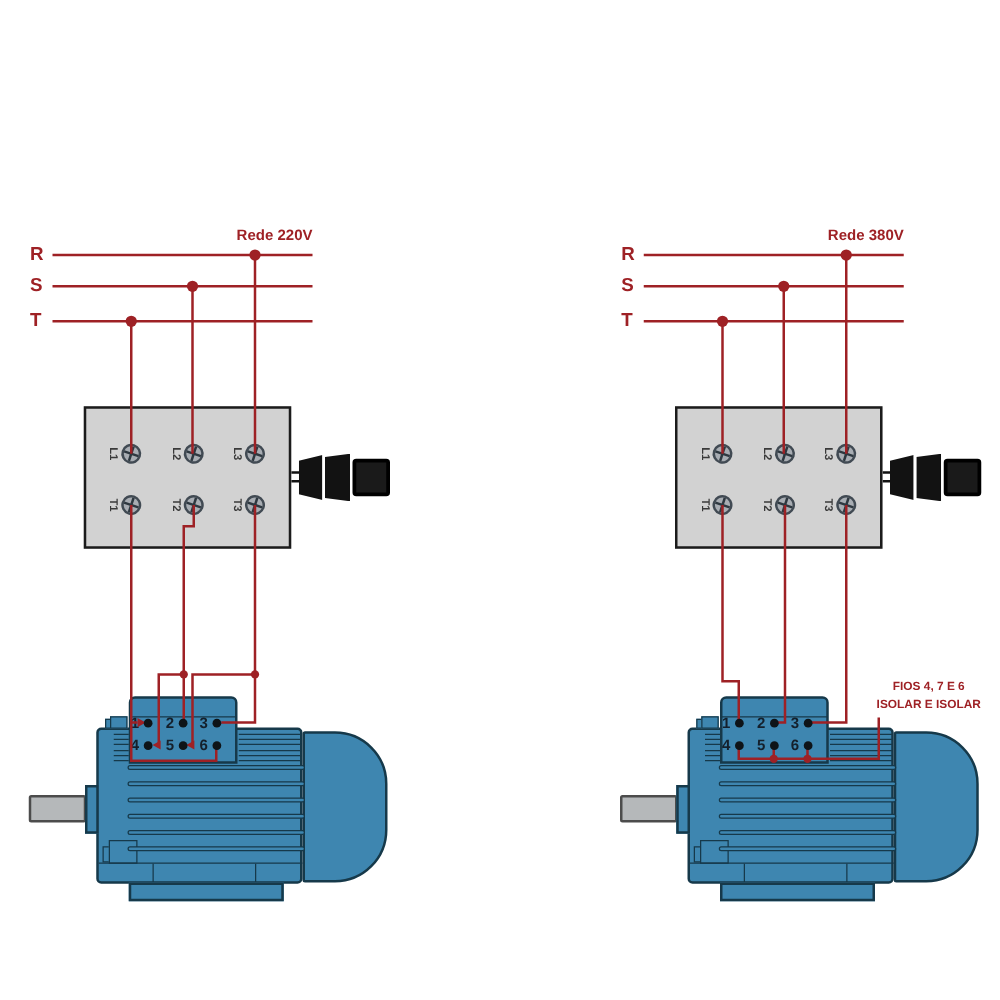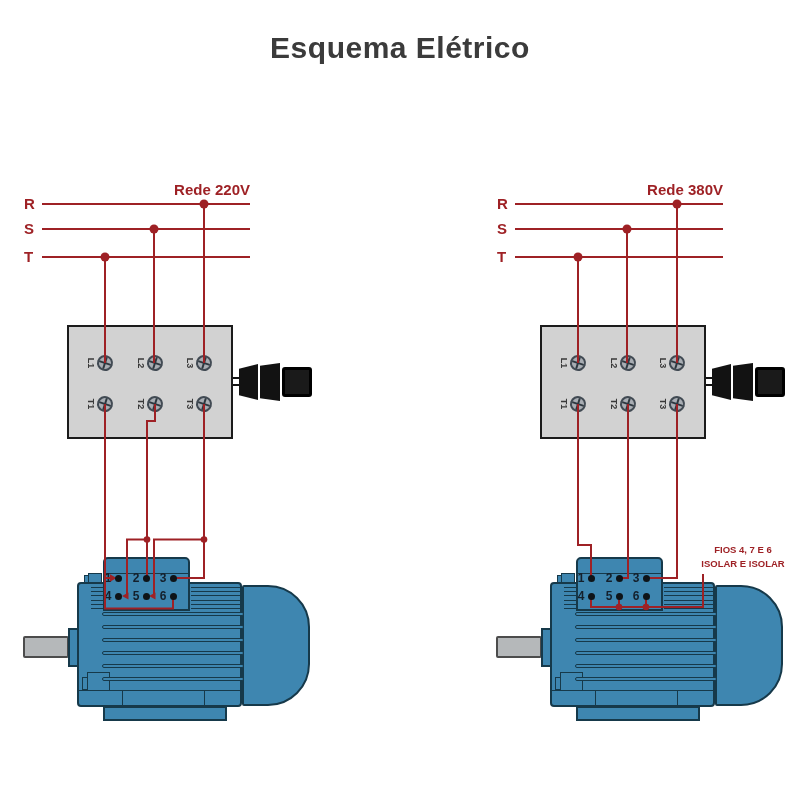--- a/index.html
+++ b/index.html
@@ -2,21 +2,21 @@
 <html><head>
 <meta charset="utf-8">
 <style>
   html,body{margin:0;padding:0;background:#fff;}
   #canvas{position:relative;width:800px;height:800px;background:#ffffff;overflow:hidden;
           font-family:"Liberation Sans",sans-serif;}
   .title{position:absolute;top:31px;left:0;width:800px;text-align:center;
          font-size:30px;font-weight:bold;color:#3b3b3b;letter-spacing:.5px;}
   .diagram{position:absolute;top:0;width:348px;height:800px;}
   .rede{position:absolute;left:120px;top:181px;width:130px;text-align:right;
-        font-size:15px;font-weight:bold;color:#9e2125;}
+        font-size:12px;font-weight:bold;color:#9e2125;}
   .phase-label{position:absolute;left:24px;width:18px;height:18px;line-height:18px;
         font-size:15px;font-weight:bold;color:#9e2125;}
   .wires{position:absolute;left:0;top:0;pointer-events:none;z-index:8;}
   .wires path,.wires line{stroke:#9e2125;stroke-width:2;fill:none;}
   .wires circle,.wires polygon{fill:#9e2125;stroke:none;}
   
   .switchbox{position:absolute;left:67px;top:325px;width:166px;height:114px;
         background:#d2d2d2;border:2px solid #1b1b1b;box-sizing:border-box;z-index:4;}
   .screw{position:absolute;width:16px;height:16px;border-radius:50%;background:#a8adb3;
         border:2px solid #414a53;box-sizing:border-box;z-index:6;transform:rotate(18deg);}
@@ -70,21 +70,20 @@
   .tnum{position:absolute;width:12px;height:16px;line-height:16px;text-align:center;
         font-size:12px;font-weight:bold;color:#14202c;z-index:6;}
   .tdot{position:absolute;width:7px;height:7px;border-radius:50%;background:#0e1418;z-index:9;}
   .note{position:absolute;left:200px;top:543px;width:140px;text-align:center;z-index:9;
         font-size:9.5px;font-weight:bold;color:#9e2125;line-height:14px;}
 </style>
 </head>
 <body>
 
 <div id="canvas">
-  <div class="title">Esquema Elétrico</div>
 
   <div class="diagram" style="left:0px">
     <div class="rede">Rede 220V</div>
     <div class="phase-label" style="top:195px">R</div>
     <div class="phase-label" style="top:220px">S</div>
     <div class="phase-label" style="top:248px">T</div>
 
     <svg class="wires" width="348" height="800" viewBox="0 0 348 800">
       <line x1="42" y1="204" x2="250" y2="204"></line>
       <line x1="42" y1="229" x2="250" y2="229"></line>

